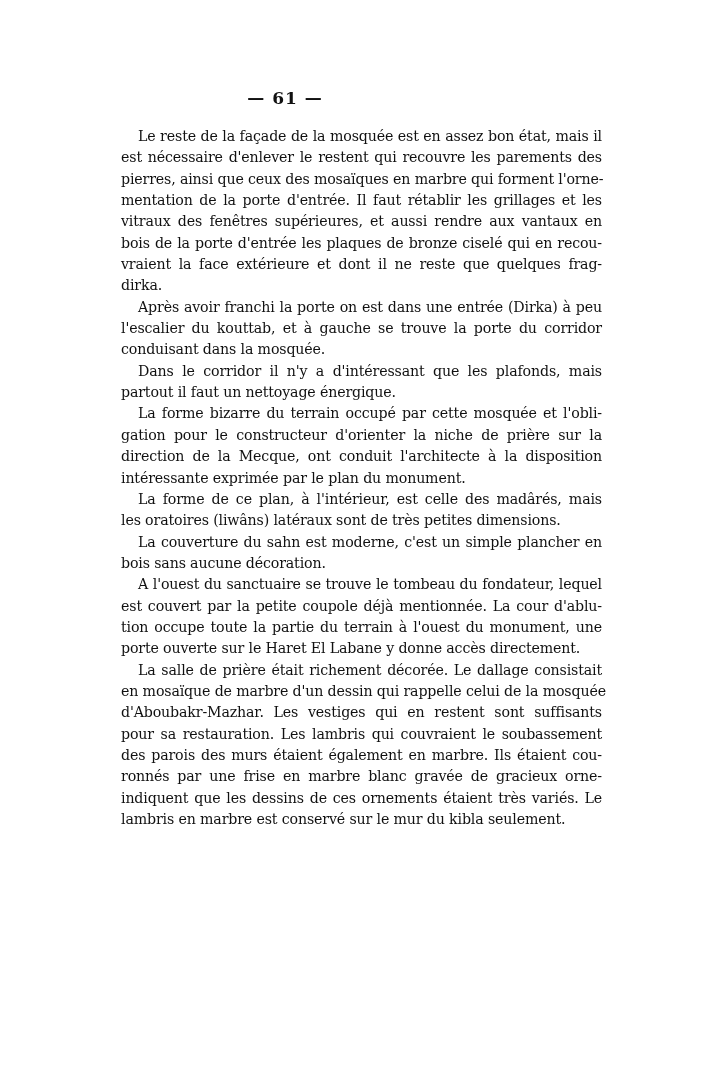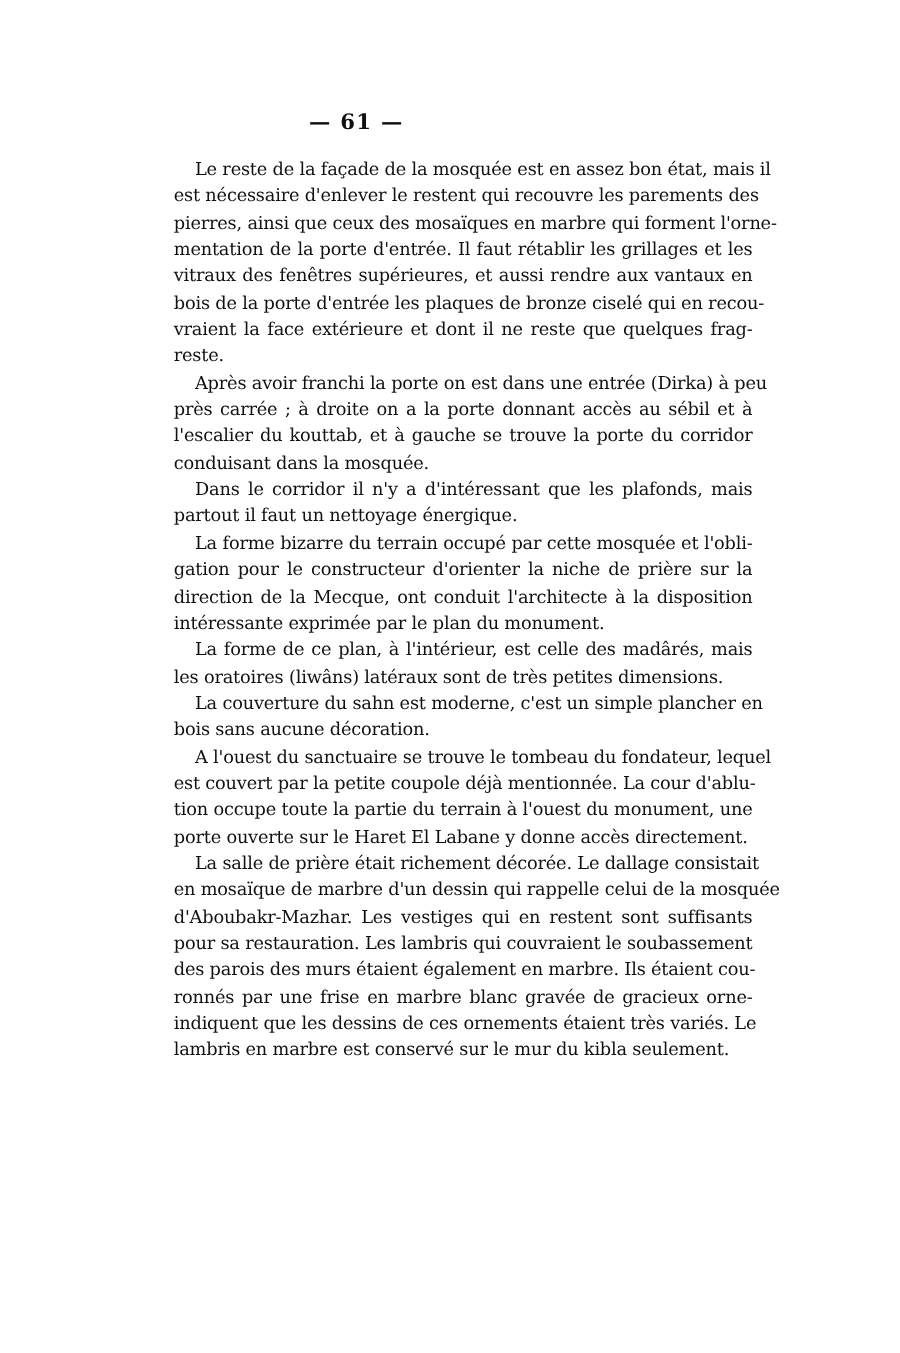--- a/index.html
+++ b/index.html
@@ -32,21 +32,20 @@
       width: 481px;
     }
     .line {
       height: 21.35px;
       line-height: 21.35px;
       font-size: 14.2px;
       white-space: nowrap;
       text-align: justify;
       text-align-last: justify;
       letter-spacing: -0.15px;
-      margin-left: 18px;
     }
     .line.indent {
       padding-left: 17px;
     }
     .line.last {
       text-align-last: left;
     }
   </style>
 </head>
 <body>
@@ -55,25 +54,24 @@
   <div class="page-number">— 61 —</div>
   <div class="text-block" id="text-block">
       <div>
         <div class="line indent">Le reste de la façade de la mosquée est en assez bon état, mais il</div>
         <div class="line">est nécessaire d'enlever le restent qui recouvre les parements des</div>
         <div class="line">pierres, ainsi que ceux des mosaïques en marbre qui forment l'orne-</div>
         <div class="line">mentation de la porte d'entrée. Il faut rétablir les grillages et les</div>
         <div class="line">vitraux des fenêtres supérieures, et aussi rendre aux vantaux en</div>
         <div class="line">bois de la porte d'entrée les plaques de bronze ciselé qui en recou-</div>
         <div class="line">vraient la face extérieure et dont il ne reste que quelques frag-</div>
-        <div class="line last">reste.</div>
+        <div class="line last">dirka.</div>
       </div>
       <div>
         <div class="line indent">Après avoir franchi la porte on est dans une entrée (Dirka) à peu</div>
-        <div class="line">près carrée ; à droite on a la porte donnant accès au sébil et à</div>
         <div class="line">l'escalier du kouttab, et à gauche se trouve la porte du corridor</div>
         <div class="line last">conduisant dans la mosquée.</div>
       </div>
       <div>
         <div class="line indent">Dans le corridor il n'y a d'intéressant que les plafonds, mais</div>
         <div class="line last">partout il faut un nettoyage énergique.</div>
       </div>
       <div>
         <div class="line indent">La forme bizarre du terrain occupé par cette mosquée et l'obli-</div>
         <div class="line">gation pour le constructeur d'orienter la niche de prière sur la</div>

